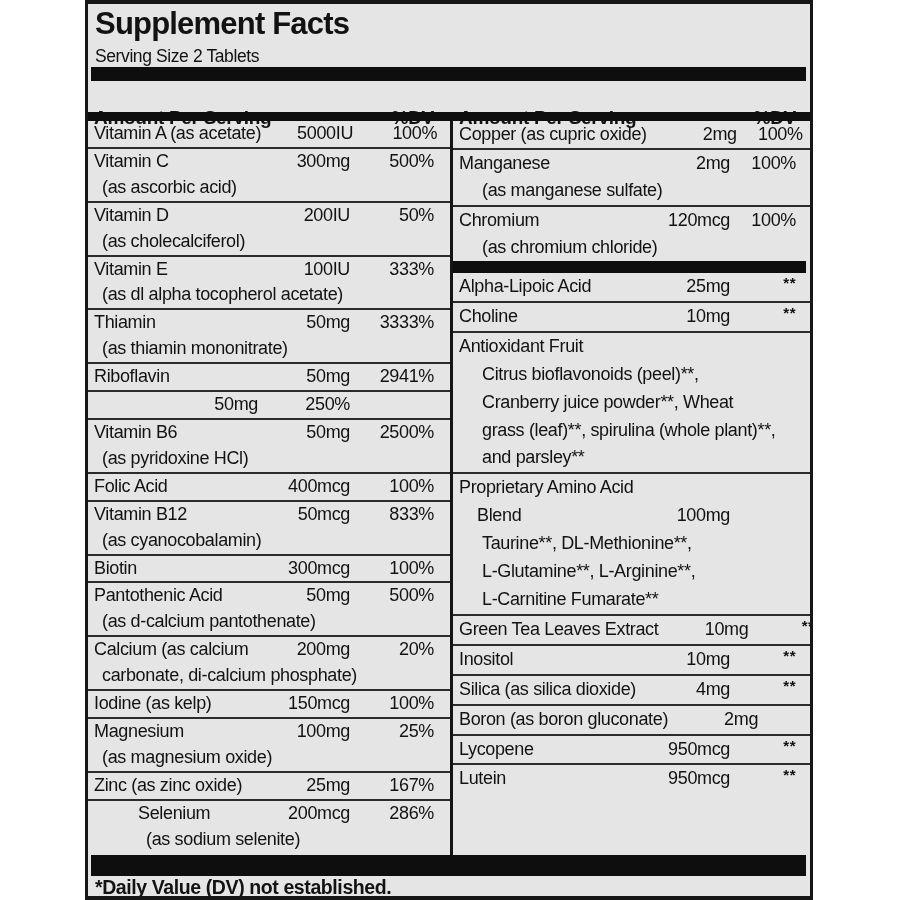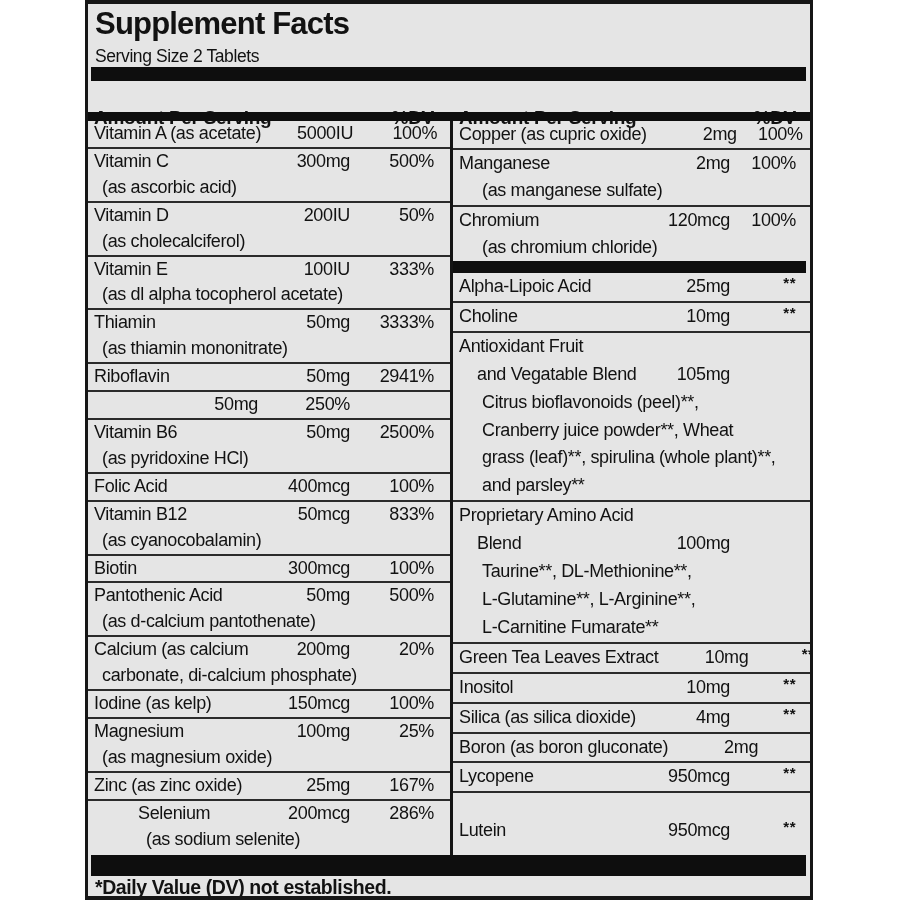--- a/index.html
+++ b/index.html
@@ -252,25 +252,20 @@
               <span class="amt">10mg</span>
               <span class="dv ast">**</span>
             </div>
         </div>
         <div class="row">
           <div class="line">
               <span>Antioxidant Fruit</span>
               <span class="amt"></span>
               <span class="dv"></span>
             </div>
-          <div class="line">
-              <span class="name2">and Vegatable Blend</span>
-              <span class="amt">105mg</span>
-              <span class="dv"></span>
-            </div>
           <div class="subline">Citrus bioflavonoids (peel)**,</div>
           <div class="subline">Cranberry juice powder**, Wheat</div>
           <div class="subline">grass (leaf)**, spirulina (whole plant)**,</div>
           <div class="subline">and parsley**</div>
         </div>
         <div class="row">
           <div class="line">
               <span>Proprietary Amino Acid</span>
               <span class="amt"></span>
               <span class="dv"></span>
@@ -312,21 +307,21 @@
               <span class="dv ast">**</span>
             </div>
         </div>
         <div class="row">
           <div class="line">
               <span>Lycopene</span>
               <span class="amt">950mcg</span>
               <span class="dv ast">**</span>
             </div>
         </div>
-        <div class="row" style="border-bottom:none;margin-top:24px;">
+        <div class="row" style="border-bottom:none;">
           <div class="line">
               <span>Lutein</span>
               <span class="amt">950mcg</span>
               <span class="dv ast">**</span>
             </div>
         </div>
       </div>
 
     </div>
   </div>

